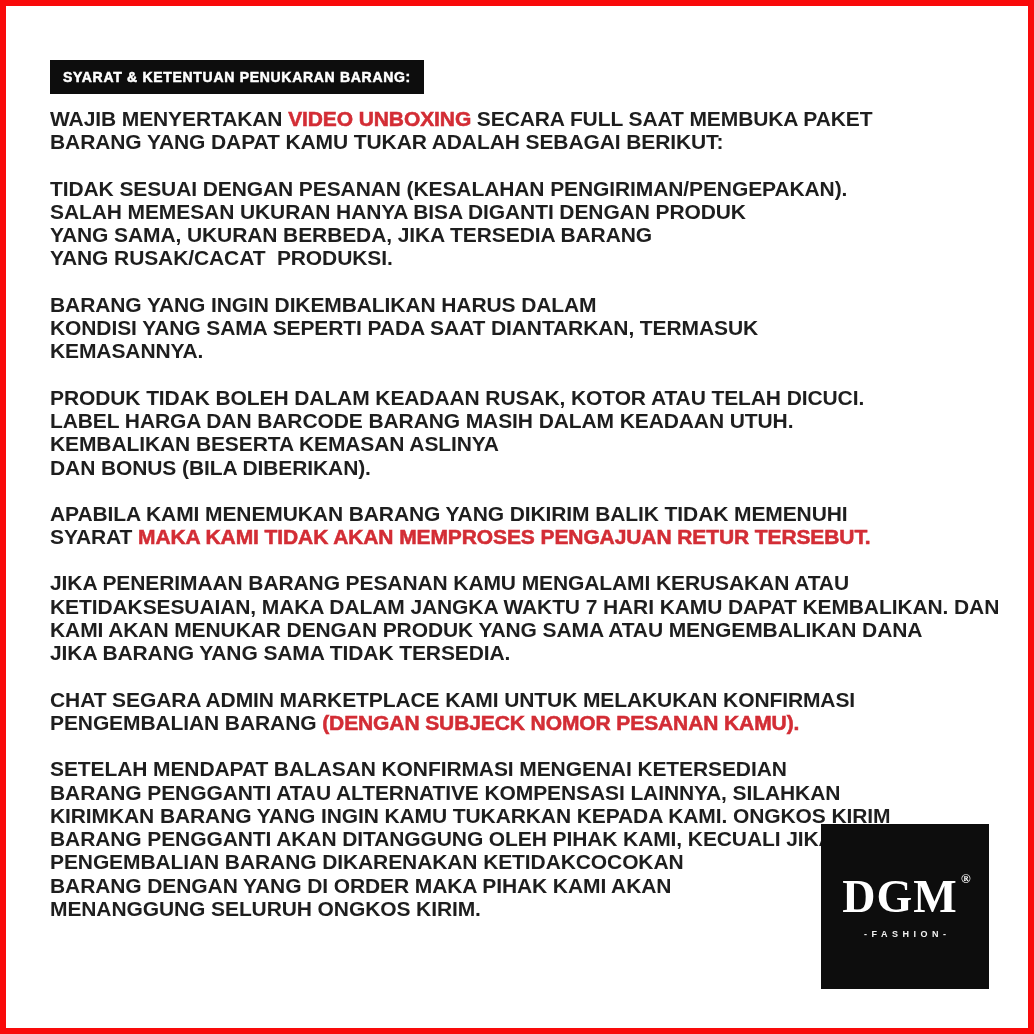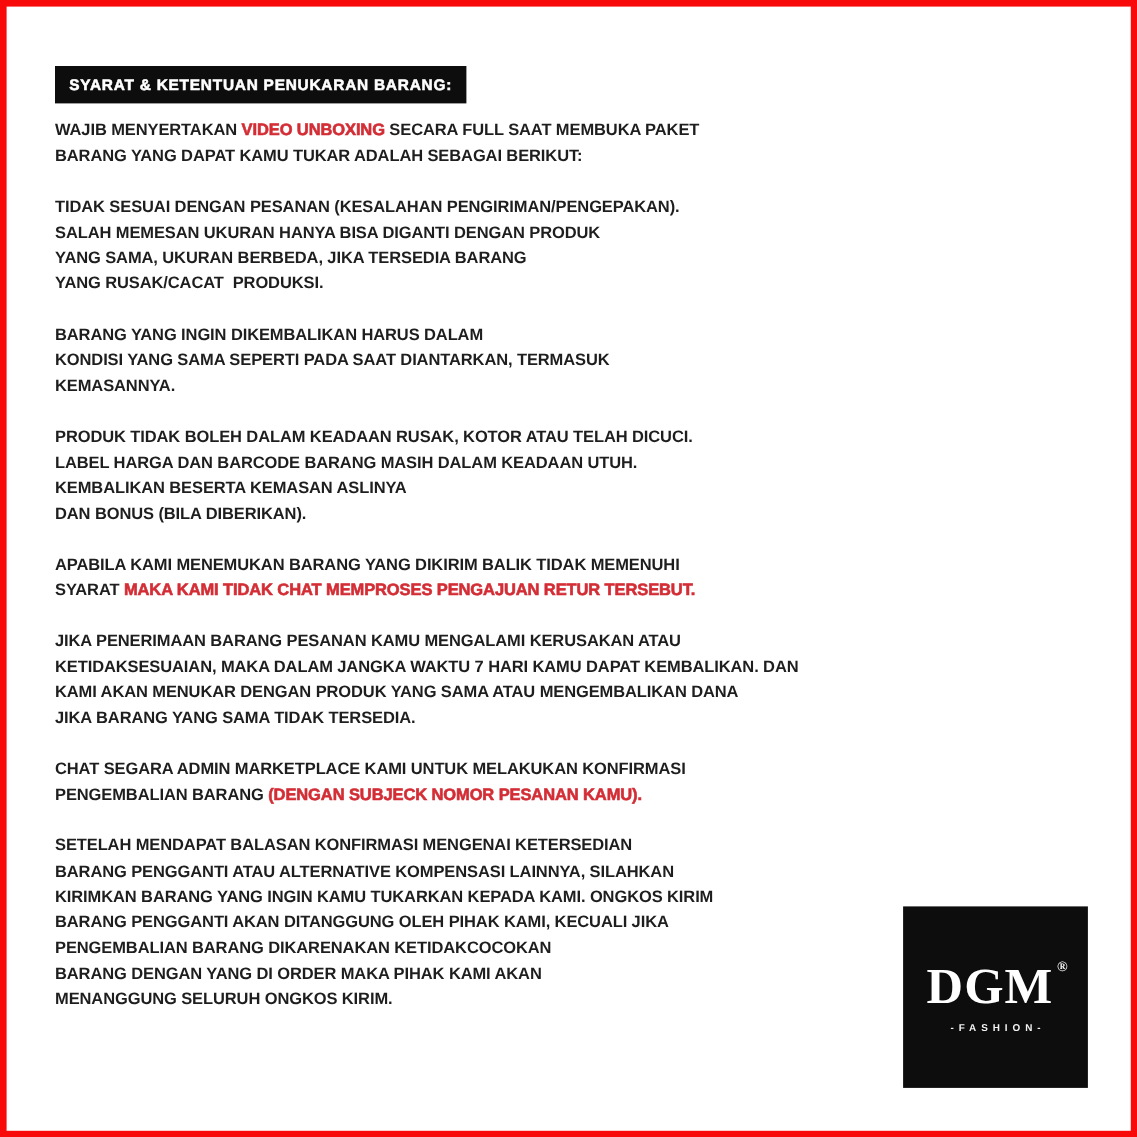--- a/index.html
+++ b/index.html
@@ -31,21 +31,21 @@
     color:var(--header-text);
     font-size:14px;
     font-weight:bold;
     letter-spacing:0.7px;
     padding:9px 13px 9px 13px;
     -webkit-text-stroke:0.5px var(--header-text);
   }
   .para{margin:0 0 23px 0;}
   .line{
     white-space:pre;
-    font-size:15px;
+    font-size:21px;
     line-height:23.3px;
     font-weight:bold;
     letter-spacing:-0.1px;
     color:var(--text);
   }
   .seg-red{
     color:var(--accent);
     -webkit-text-stroke:0.55px var(--accent);
   }
   .logo{
@@ -105,21 +105,21 @@
         <div class="line"><span class="seg">KEMASANNYA.</span></div>
       </div>
       <div class="para">
         <div class="line"><span class="seg">PRODUK TIDAK BOLEH DALAM KEADAAN RUSAK, KOTOR ATAU TELAH DICUCI.</span></div>
         <div class="line"><span class="seg">LABEL HARGA DAN BARCODE BARANG MASIH DALAM KEADAAN UTUH.</span></div>
         <div class="line"><span class="seg">KEMBALIKAN BESERTA KEMASAN ASLINYA</span></div>
         <div class="line"><span class="seg">DAN BONUS (BILA DIBERIKAN).</span></div>
       </div>
       <div class="para">
         <div class="line"><span class="seg">APABILA KAMI MENEMUKAN BARANG YANG DIKIRIM BALIK TIDAK MEMENUHI</span></div>
-        <div class="line"><span class="seg">SYARAT </span><span class="seg-red">MAKA KAMI TIDAK CHAT MEMPROSES PENGAJUAN RETUR TERSEBUT.</span></div>
+        <div class="line"><span class="seg">SYARAT </span><span class="seg-red">MAKA KAMI TIDAK AKAN MEMPROSES PENGAJUAN RETUR TERSEBUT.</span></div>
       </div>
       <div class="para">
         <div class="line"><span class="seg">JIKA PENERIMAAN BARANG PESANAN KAMU MENGALAMI KERUSAKAN ATAU</span></div>
         <div class="line"><span class="seg">KETIDAKSESUAIAN, MAKA DALAM JANGKA WAKTU 7 HARI KAMU DAPAT KEMBALIKAN. DAN</span></div>
         <div class="line"><span class="seg">KAMI AKAN MENUKAR DENGAN PRODUK YANG SAMA ATAU MENGEMBALIKAN DANA</span></div>
         <div class="line"><span class="seg">JIKA BARANG YANG SAMA TIDAK TERSEDIA.</span></div>
       </div>
       <div class="para">
         <div class="line"><span class="seg">CHAT SEGARA ADMIN MARKETPLACE KAMI UNTUK MELAKUKAN KONFIRMASI</span></div>
         <div class="line"><span class="seg">PENGEMBALIAN BARANG </span><span class="seg-red">(DENGAN SUBJECK NOMOR PESANAN KAMU).</span></div>

